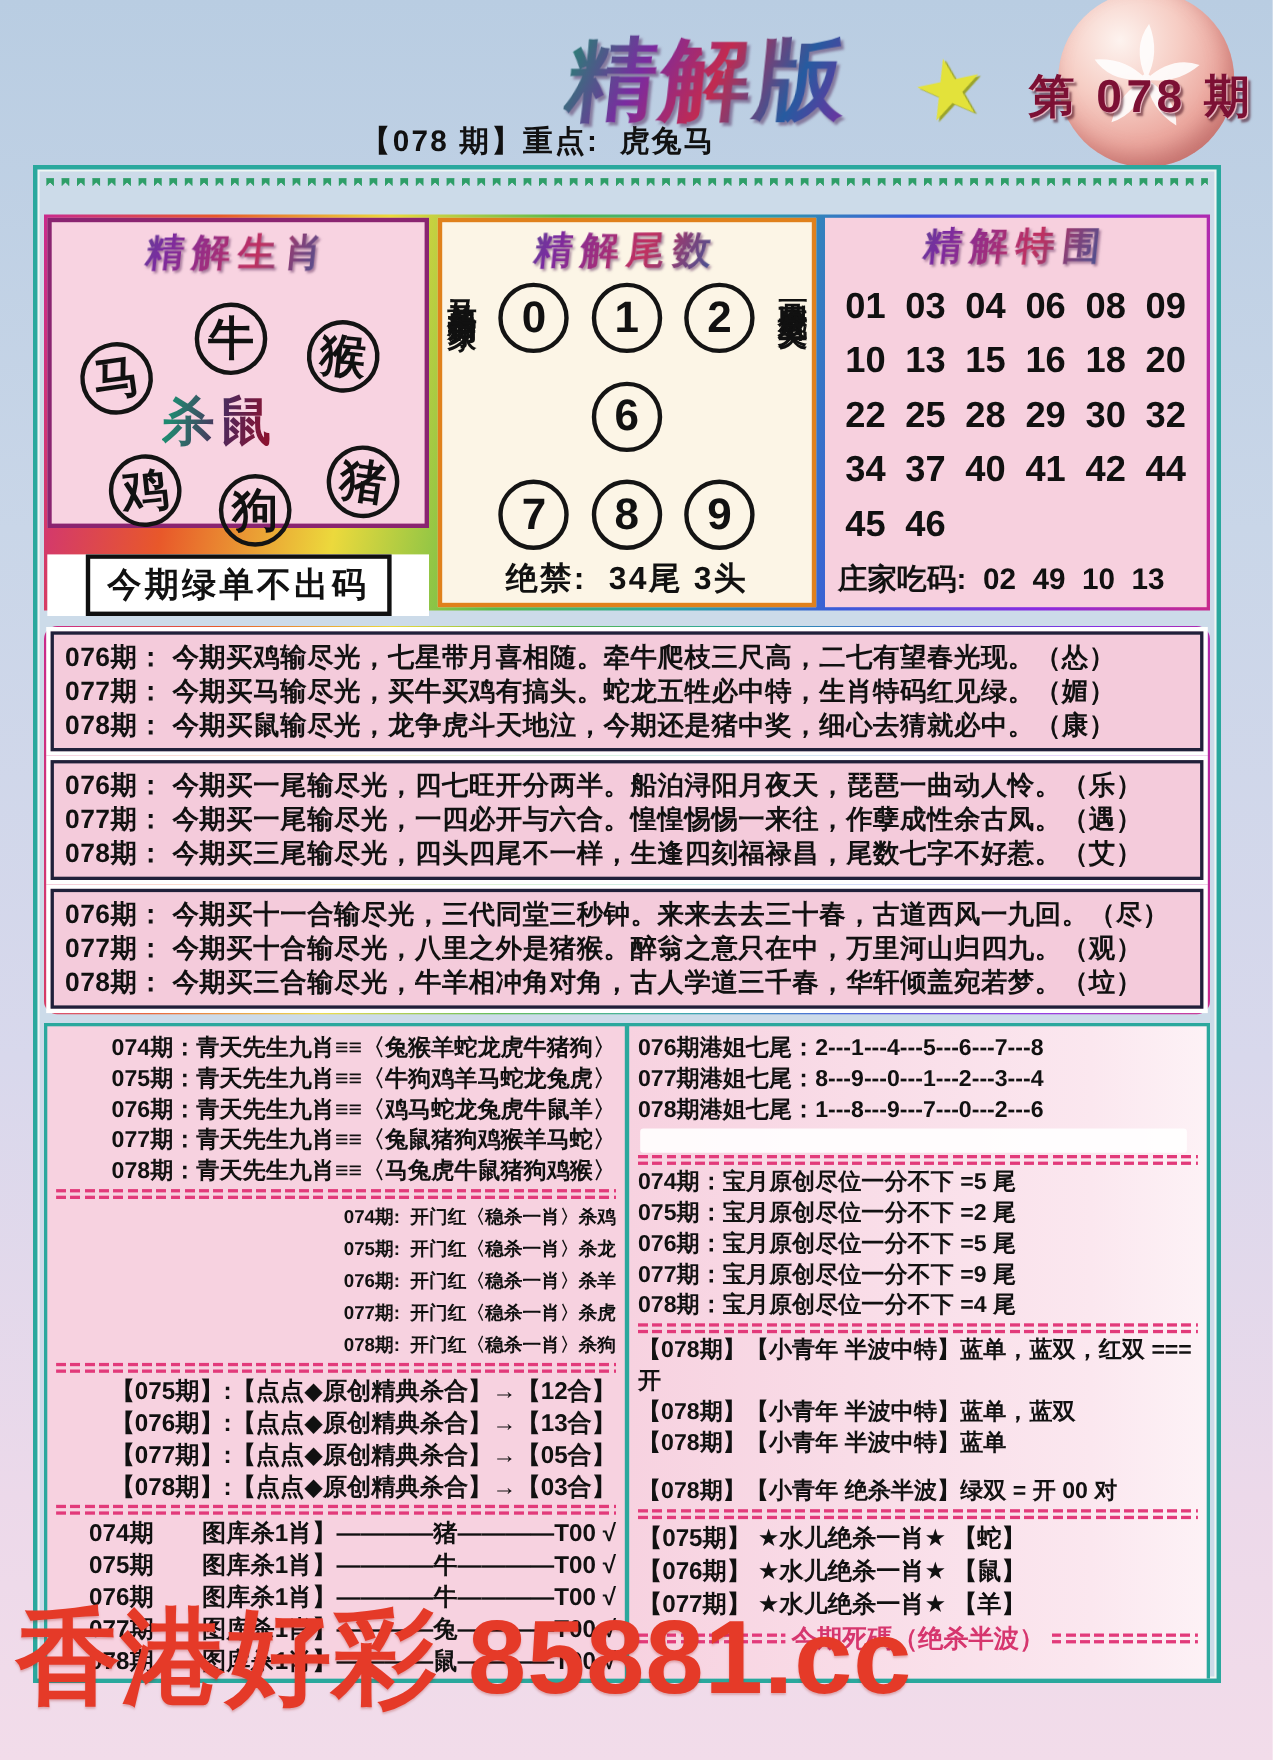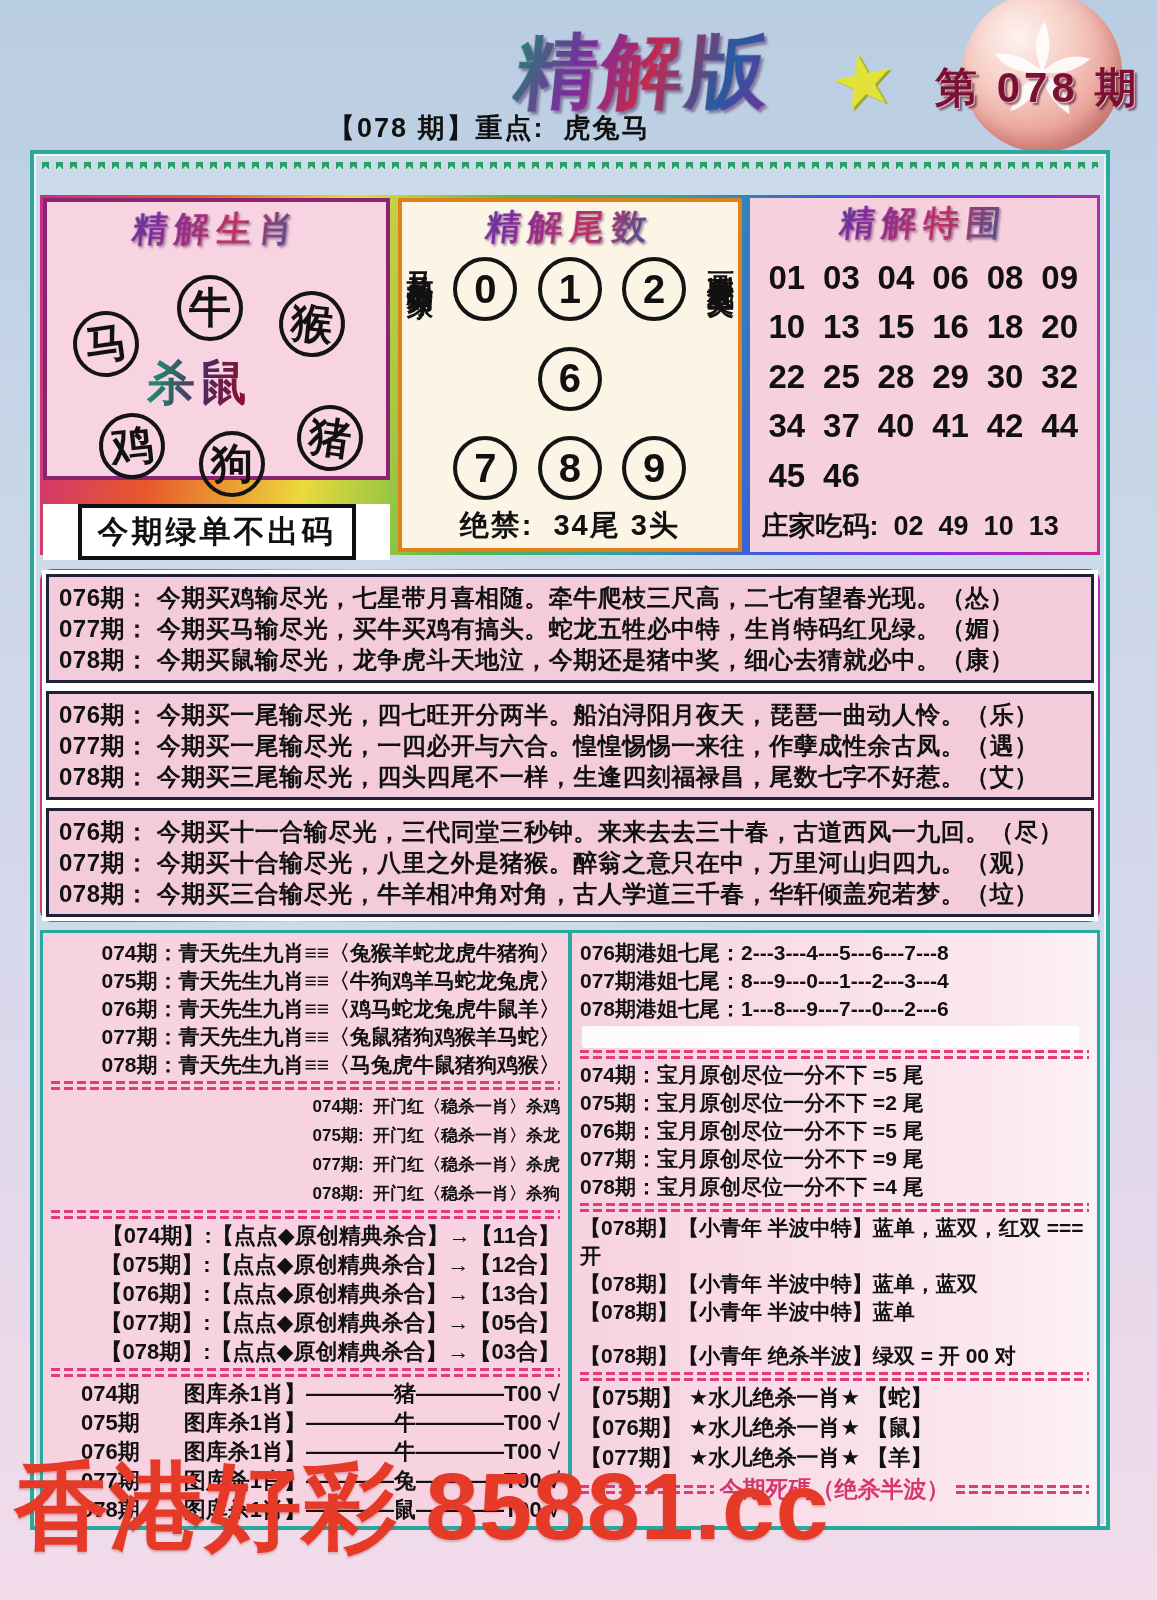--- a/index.html
+++ b/index.html
@@ -232,39 +232,39 @@
 
       <div class="bcol left">
         <div class="brow">074期：青天先生九肖≡≡〈兔猴羊蛇龙虎牛猪狗〉</div>
         <div class="brow">075期：青天先生九肖≡≡〈牛狗鸡羊马蛇龙兔虎〉</div>
         <div class="brow">076期：青天先生九肖≡≡〈鸡马蛇龙兔虎牛鼠羊〉</div>
         <div class="brow">077期：青天先生九肖≡≡〈兔鼠猪狗鸡猴羊马蛇〉</div>
         <div class="brow">078期：青天先生九肖≡≡〈马兔虎牛鼠猪狗鸡猴〉</div>
         <div class="sep"></div>
         <div class="brow mid">074期:  开门红〈稳杀一肖〉杀鸡</div>
         <div class="brow mid">075期:  开门红〈稳杀一肖〉杀龙</div>
+        <div class="brow mid">076期:  开门红〈稳杀一肖〉杀羊</div>
         <div class="brow mid">077期:  开门红〈稳杀一肖〉杀虎</div>
         <div class="brow mid">078期:  开门红〈稳杀一肖〉杀狗</div>
         <div class="sep"></div>
-        <div class="brow big">【074期】:【点点◆原创精典杀合】→【11合】</div>
         <div class="brow big">【075期】:【点点◆原创精典杀合】→【12合】</div>
         <div class="brow big">【076期】:【点点◆原创精典杀合】→【13合】</div>
         <div class="brow big">【077期】:【点点◆原创精典杀合】→【05合】</div>
         <div class="brow big">【078期】:【点点◆原创精典杀合】→【03合】</div>
         <div class="sep"></div>
         <div class="brow big">074期　　图库杀1肖】————猪————T00 √</div>
         <div class="brow big">075期　　图库杀1肖】————牛————T00 √</div>
         <div class="brow big">076期　　图库杀1肖】————牛————T00 √</div>
         <div class="brow big">077期　　图库杀1肖】————兔————T00 √</div>
         <div class="brow big">078期　　图库杀1肖】————鼠————T00 √</div>
 
       </div>
 
       <div class="bcol right">
-        <div class="brow">076期港姐七尾：2---3---4---5---6---7---8</div>
+        <div class="brow">076期港姐七尾：2---1---4---5---6---7---8</div>
         <div class="brow">077期港姐七尾：8---9---0---1---2---3---4</div>
         <div class="brow">078期港姐七尾：1---8---9---7---0---2---6</div>
         <div class="erased"></div>
         <div class="sep"></div>
         <div class="brow">074期：宝月原创尽位一分不下 =5 尾</div>
         <div class="brow">075期：宝月原创尽位一分不下 =2 尾</div>
         <div class="brow">076期：宝月原创尽位一分不下 =5 尾</div>
         <div class="brow">077期：宝月原创尽位一分不下 =9 尾</div>
         <div class="brow">078期：宝月原创尽位一分不下 =4 尾</div>
         <div class="sep"></div>

